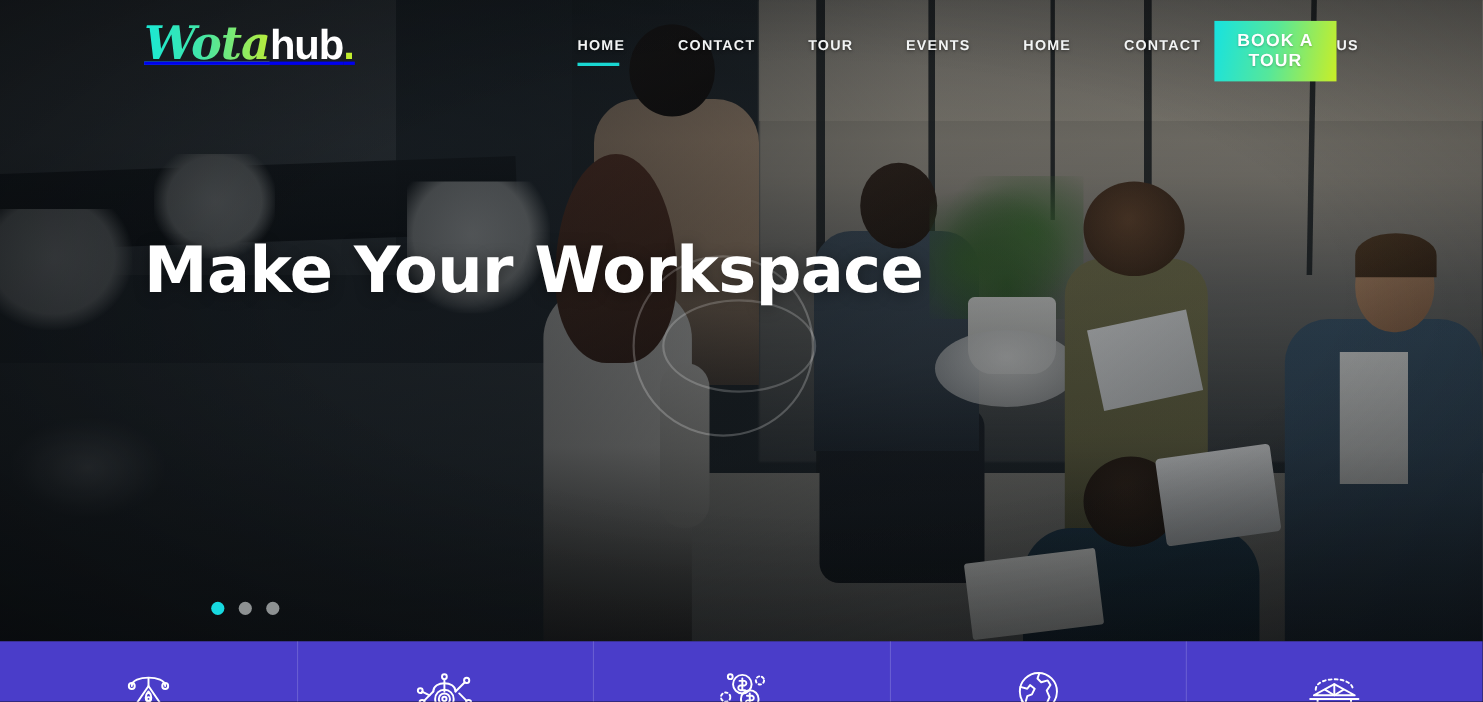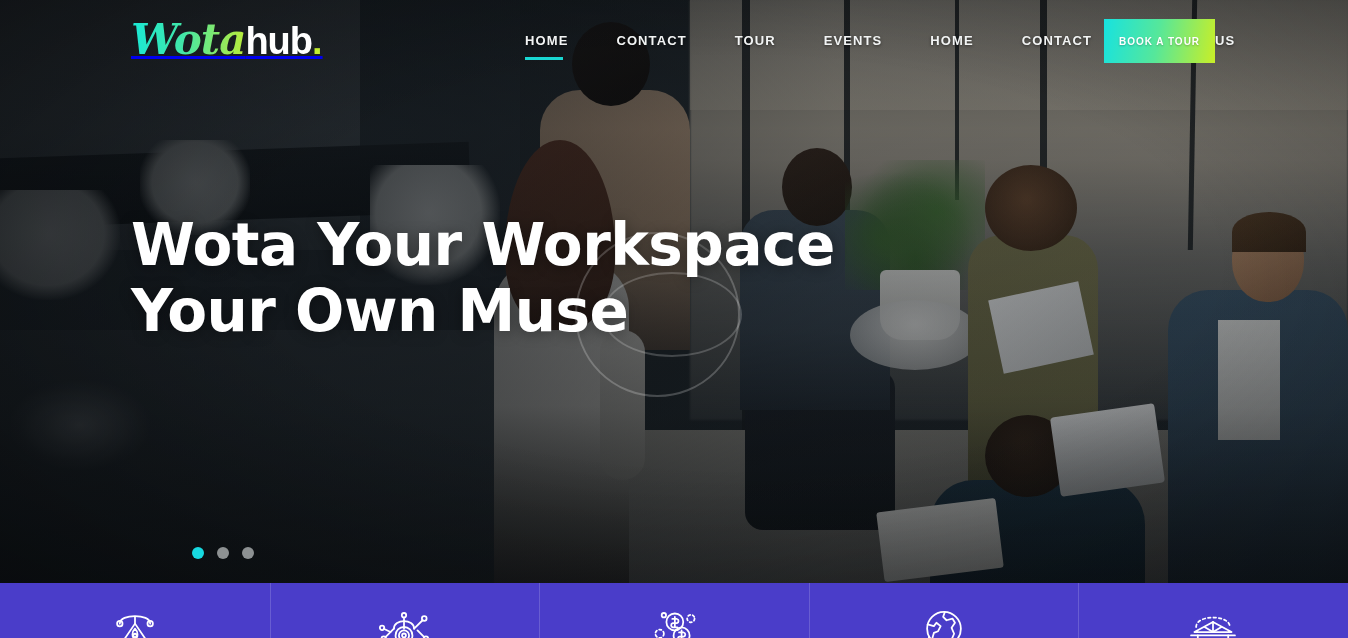--- a/index.html
+++ b/index.html
@@ -237,24 +237,24 @@
     text-shadow:0 1px 3px rgba(0,0,0,.5);
   }
   .nav a:first-child{ padding-left:5px; }
   .nav a.active::after{
     content:""; position:absolute; left:5px; bottom:-12px;
     width:38px; height:3px; background:#19d7d2;
   }
 
   .cta{
     position:absolute; left:1104px; top:19px;
-    width:111px; height:44px;
+    width:111px; height:55px;
     display:flex; align-items:center; justify-content:center;
     background:linear-gradient(100deg,#17e2e0 0%,#56e79a 48%,#c9ee27 100%);
-    color:#ffffff; font-size:10px; font-weight:700; letter-spacing:1px;
+    color:#ffffff; font-size:16px; font-weight:700; letter-spacing:1px;
     border:none; cursor:pointer;
     font-family:"Liberation Sans", sans-serif;
     text-shadow:0 1px 2px rgba(0,0,0,.25);
   }
 
   
   .hero-text{
     position:absolute; left:131px; top:212px; z-index:15; width:760px;
   }
   .hero-title{
@@ -339,22 +339,21 @@
       <div class="ph fig-a-arm"></div>
     </div>
     <div class="hero-overlay"></div>
     <div class="hero-vignette"></div>
 
     <div class="ring ring-1"></div>
     <div class="ring ring-2"></div>
 
     <div class="hero-text">
       <h1 class="hero-title">
-        <span class="l1">Wota Your Workspace</span>
-        <span class="l2">Your Own Muse</span>
+        <span class="l1">Make Your Workspace</span>
       </h1>
     </div>
 
     <div class="dots">
       <span class="dot-item active"></span>
       <span class="dot-item"></span>
       <span class="dot-item"></span>
     </div>
   </section>
 

